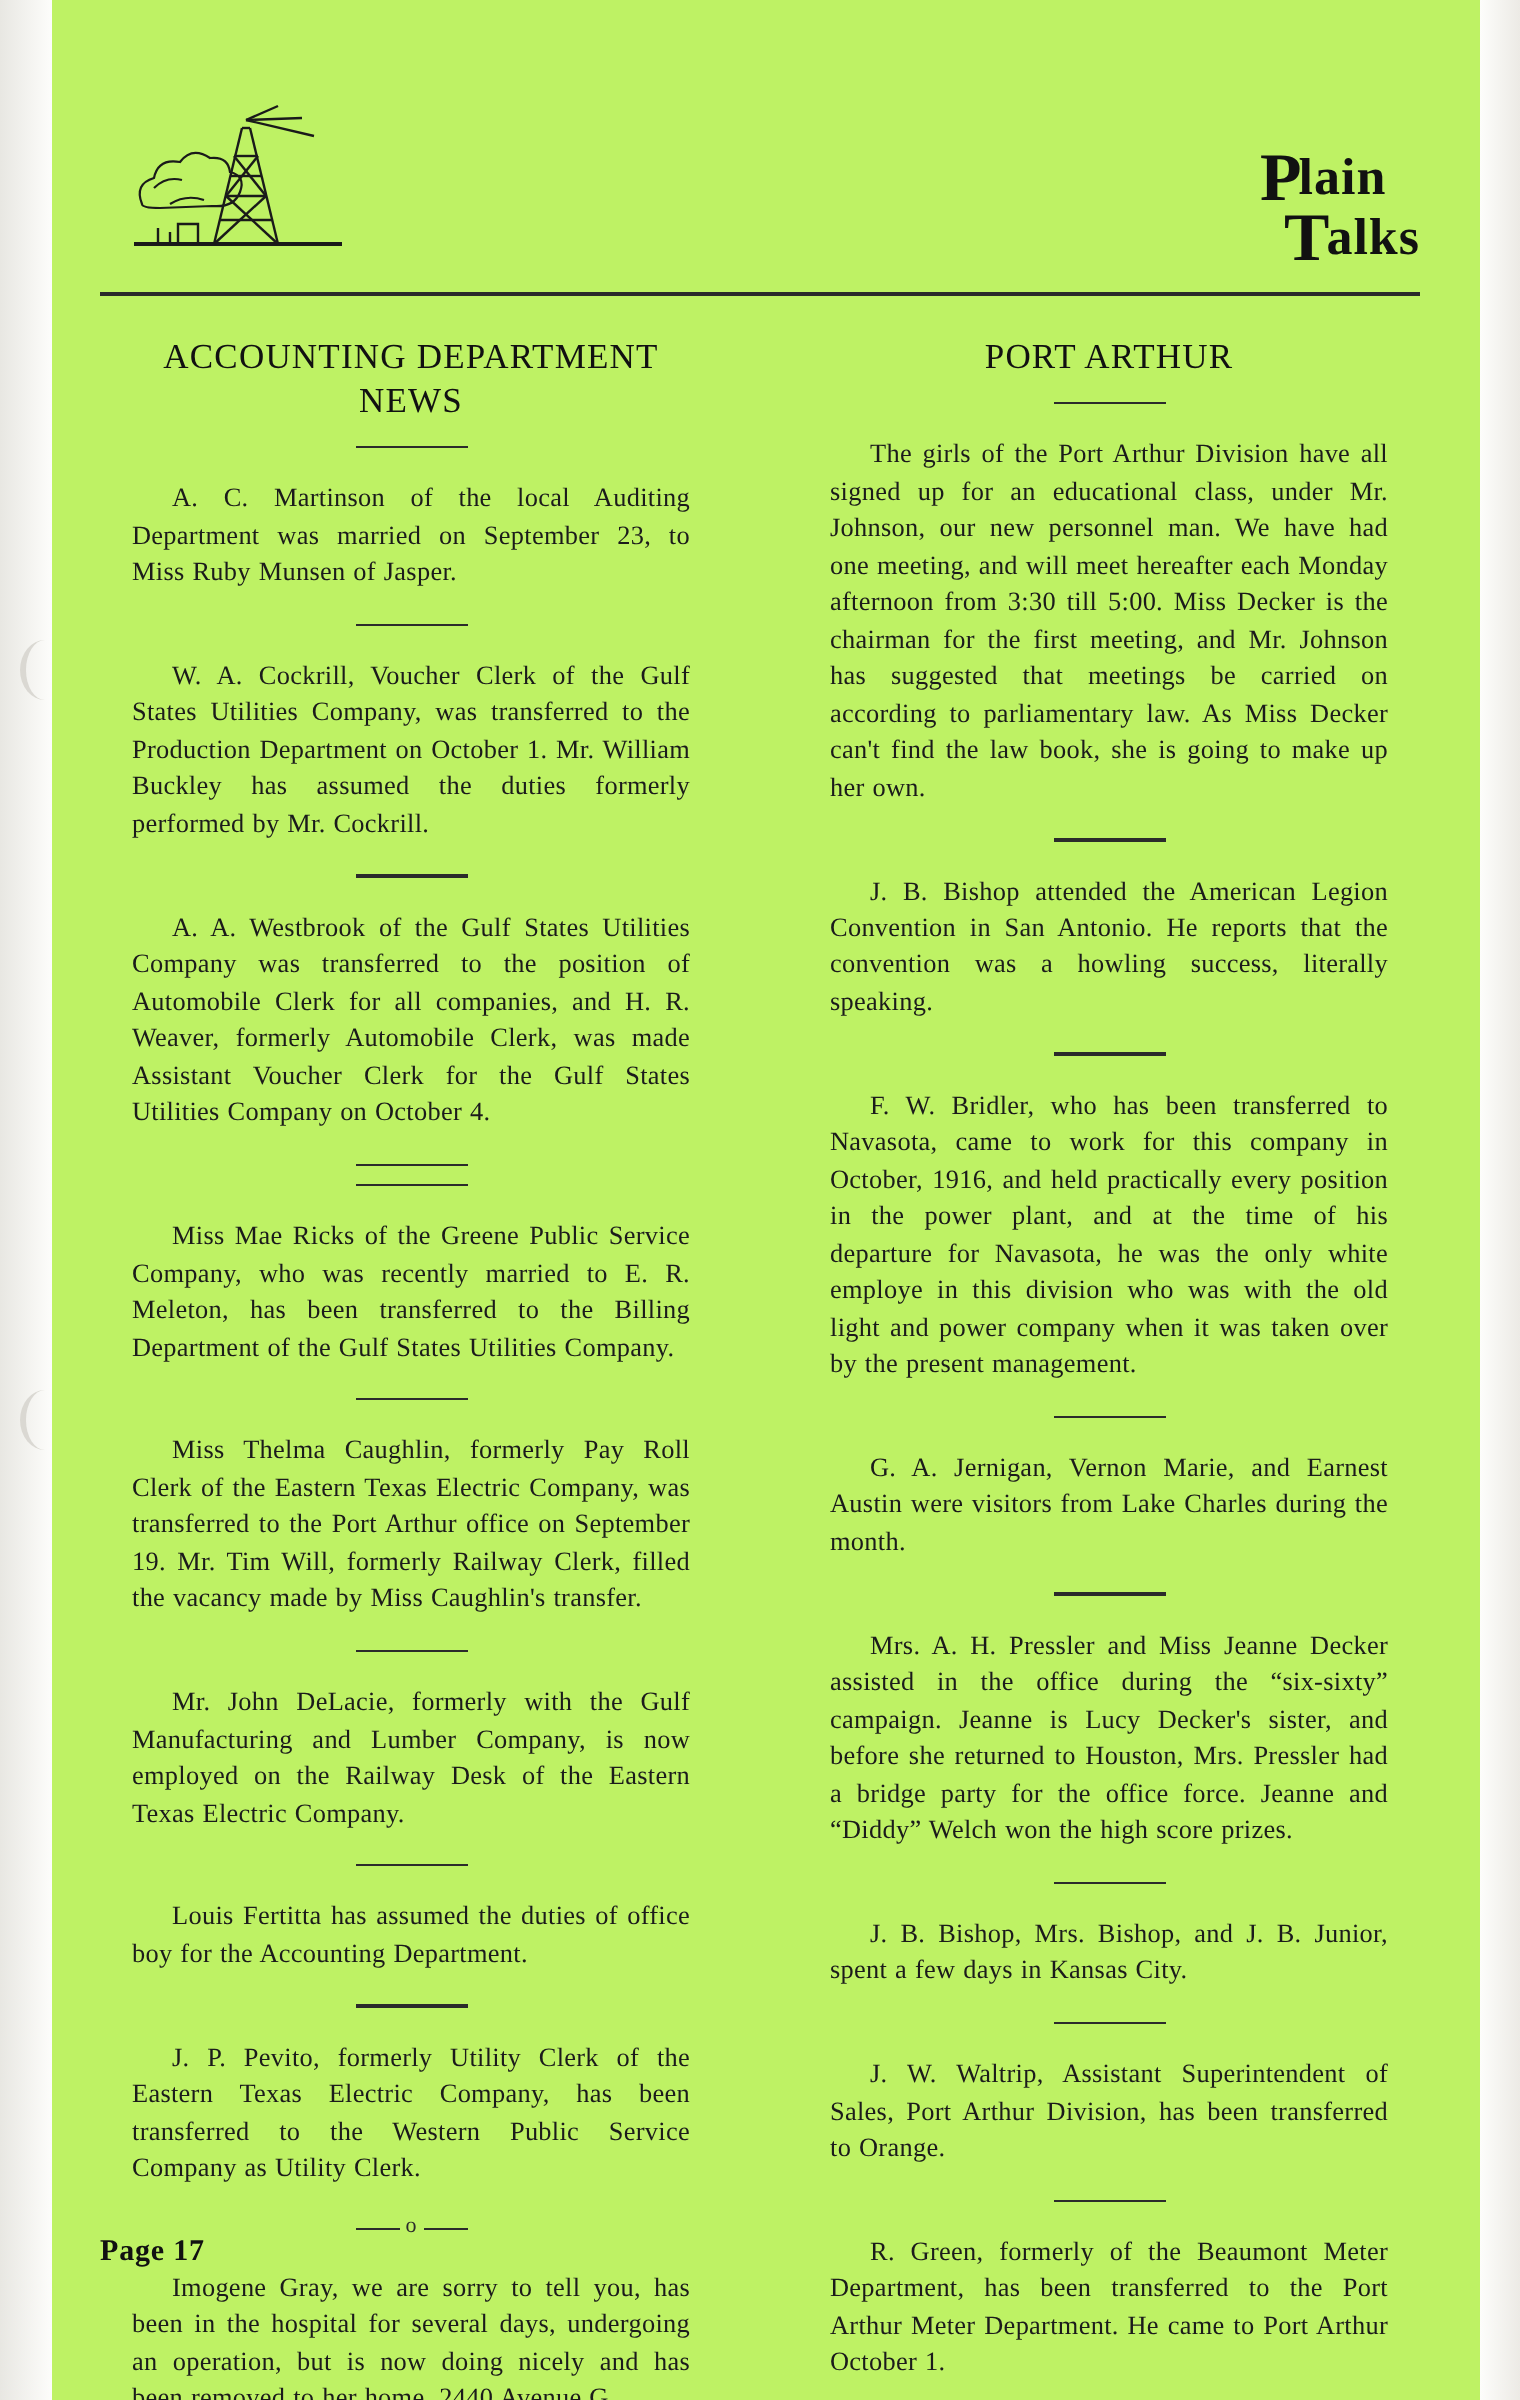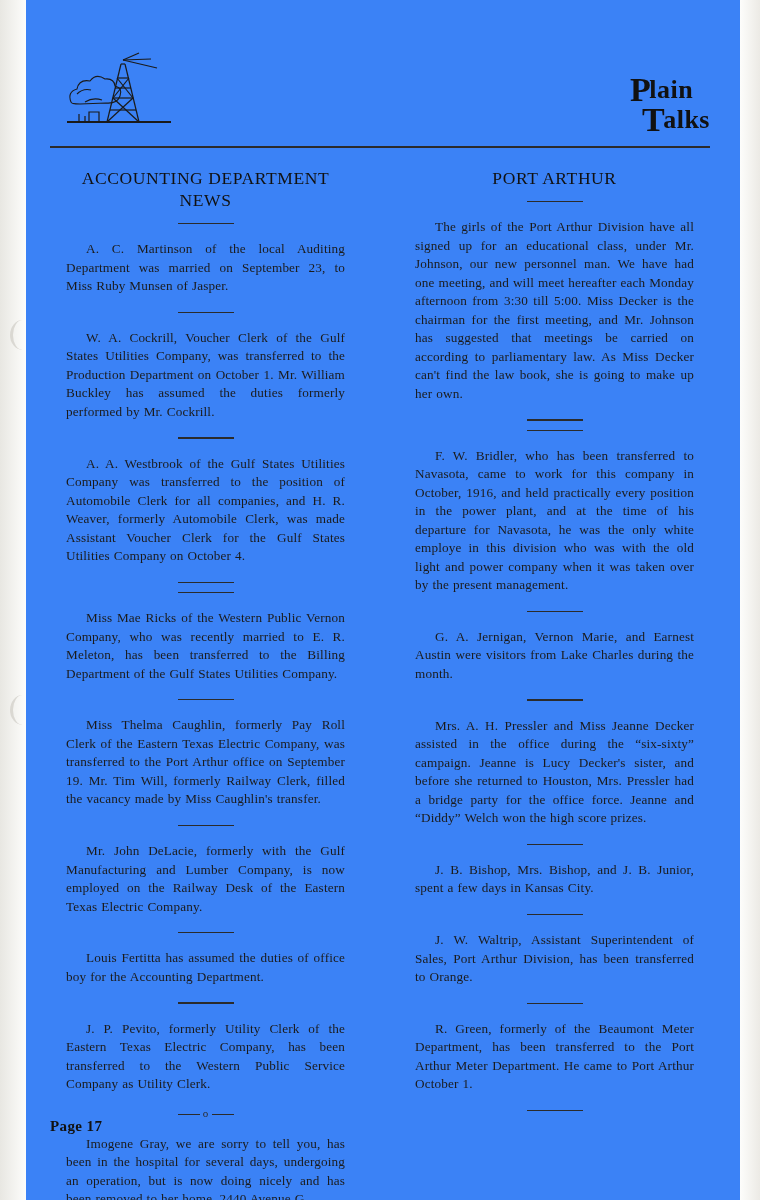--- a/index.html
+++ b/index.html
@@ -13,21 +13,21 @@
     font-family: "Liberation Serif", serif;
     color: #1a1a1a;
     position: relative;
     overflow: hidden;
   }
   .page {
     position: absolute;
     left: 0; top: 0;
     width: 760px;
     height: 1200px;
-    background: #3b82f6;
+    background: #bef264;
   }
   
   .page::before {
     content: "";
     position: absolute;
     left: 0; top: 0; bottom: 0;
     width: 26px;
     background: linear-gradient(to right, #e8e7e2, #fdfdfb);
     pointer-events: none;
   }
@@ -240,21 +240,21 @@
       </h2>
       <div class="title-rule"></div>
 
       <p class="para">A. C. Martinson of the local Auditing Department was married on September 23, to Miss Ruby Munsen of Jasper.</p>
       <div class="para-rule"></div>
       <p class="para">W. A. Cockrill, Voucher Clerk of the Gulf States Utilities Company, was transferred to the Production Department on October 1. Mr. William Buckley has assumed the duties formerly performed by Mr. Cockrill.</p>
       <div class="para-rule"></div>
       <p class="para">A. A. Westbrook of the Gulf States Utilities Company was transferred to the position of Automobile Clerk for all companies, and H. R. Weaver, formerly Automobile Clerk, was made Assistant Voucher Clerk for the Gulf States Utilities Company on October 4.</p>
       <div class="para-rule"></div>
       <div class="para-rule"></div>
-      <p class="para">Miss Mae Ricks of the Western Public Vernon Company, who was recently married to E. R. Meleton, has been transferred to the Billing Department of the Gulf States Utilities Company.</p>
+      <p class="para">Miss Mae Ricks of the Greene Public Service Company, who was recently married to E. R. Meleton, has been transferred to the Billing Department of the Gulf States Utilities Company.</p>
       <div class="para-rule"></div>
       <p class="para">Miss Thelma Caughlin, formerly Pay Roll Clerk of the Eastern Texas Electric Company, was transferred to the Port Arthur office on September 19. Mr. Tim Will, formerly Railway Clerk, filled the vacancy made by Miss Caughlin's transfer.</p>
       <div class="para-rule"></div>
       <p class="para">Mr. John DeLacie, formerly with the Gulf Manufacturing and Lumber Company, is now employed on the Railway Desk of the Eastern Texas Electric Company.</p>
       <div class="para-rule"></div>
       <p class="para">Louis Fertitta has assumed the duties of office boy for the Accounting Department.</p>
       <div class="para-rule"></div>
       <p class="para">J. P. Pevito, formerly Utility Clerk of the Eastern Texas Electric Company, has been transferred to the Western Public Service Company as Utility Clerk.</p>
       <div class="dot-rule">
         <span class="lft"></span>
@@ -265,20 +265,21 @@
     </div>
 
     <div class="col">
       <h2 class="col-title">
         <span>PORT ARTHUR</span>
       </h2>
       <div class="title-rule"></div>
 
       <p class="para">The girls of the Port Arthur Division have all signed up for an educational class, under Mr. Johnson, our new personnel man. We have had one meeting, and will meet hereafter each Monday afternoon from 3:30 till 5:00. Miss Decker is the chairman for the first meeting, and Mr. Johnson has suggested that meetings be carried on according to parliamentary law. As Miss Decker can't find the law book, she is going to make up her own.</p>
       <div class="para-rule"></div>
+      <p class="para">J. B. Bishop attended the American Legion Convention in San Antonio. He reports that the convention was a howling success, literally speaking.</p>
       <div class="para-rule"></div>
       <p class="para">F. W. Bridler, who has been transferred to Navasota, came to work for this company in October, 1916, and held practically every position in the power plant, and at the time of his departure for Navasota, he was the only white employe in this division who was with the old light and power company when it was taken over by the present management.</p>
       <div class="para-rule"></div>
       <p class="para">G. A. Jernigan, Vernon Marie, and Earnest Austin were visitors from Lake Charles during the month.</p>
       <div class="para-rule"></div>
       <p class="para">Mrs. A. H. Pressler and Miss Jeanne Decker assisted in the office during the “six-sixty” campaign. Jeanne is Lucy Decker's sister, and before she returned to Houston, Mrs. Pressler had a bridge party for the office force. Jeanne and “Diddy” Welch won the high score prizes.</p>
       <div class="para-rule"></div>
       <p class="para">J. B. Bishop, Mrs. Bishop, and J. B. Junior, spent a few days in Kansas City.</p>
       <div class="para-rule"></div>
       <p class="para">J. W. Waltrip, Assistant Superintendent of Sales, Port Arthur Division, has been transferred to Orange.</p>

